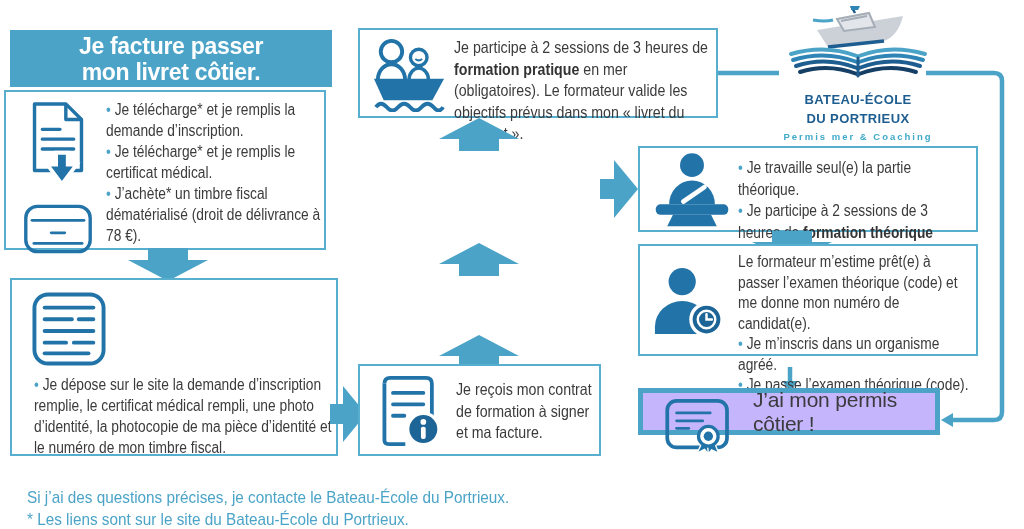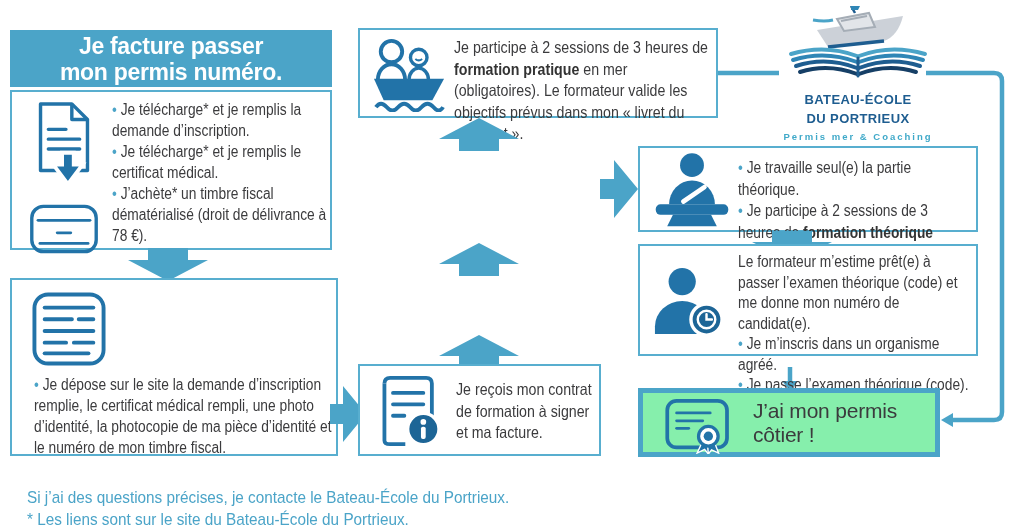--- a/index.html
+++ b/index.html
@@ -20,21 +20,21 @@
   .body-txt{font-size:16px;line-height:21px;color:var(--txt);}
   .b::before{content:"• ";color:var(--accent);}
   .bold{font-weight:bold;color:#333;}
 
   .header-box{position:absolute;left:10px;top:30px;width:322px;height:57px;background:var(--accent);
     display:flex;flex-direction:column;justify-content:center;align-items:center;}
   .header-box div{color:#fff;font-weight:bold;font-size:23px;line-height:26px;letter-spacing:-.3px;}
 
   .icon-col{position:absolute;display:flex;flex-direction:column;align-items:center;gap:14px;}
 
-  .final-box{position:absolute;left:638px;top:388px;width:302px;height:69px;background:#86efac;
+  .final-box{position:absolute;left:638px;top:388px;width:302px;height:47px;background:#c4b5fd;
     border:5px solid var(--accent);display:flex;align-items:center;}
   .final-label{font-size:21px;color:var(--txt);letter-spacing:-.2px;}
 
   .logo{position:absolute;left:775px;top:6px;width:166px;text-align:center;}
   .logo-name{color:var(--navy);font-weight:bold;font-size:13px;line-height:19px;letter-spacing:.4px;}
   .logo-tag{color:#3fa9c9;font-weight:bold;font-size:9.5px;letter-spacing:2px;margin-top:3px;}
 
   .footnote{color:var(--accent);font-size:17px;line-height:22px;}
 
   svg{display:block;}
@@ -50,24 +50,24 @@
       <path d="M718 73 H779"></path>
       <path d="M926 73 H994 Q1002 73 1002 81 V412 Q1002 420 994 420 H952"></path>
       <path d="M790 367 V382"></path>
     </g>
     <polygon points="953,413 953,427 941,420" fill="#4ba4c8"></polygon>
     <polygon points="782,381 798,381 790,391" fill="#4ba4c8"></polygon>
   </svg>
 
   <div class="header-box">
     <div>Je facture passer</div>
-    <div>mon permis numéro.</div>
-  </div>
-
-  <div class="box" style="left:10px;top:90px;width:322px;height:160px;padding-left:25px;">
+    <div>mon livret côtier.</div>
+  </div>
+
+  <div class="box" style="left:4px;top:90px;width:322px;height:160px;padding-left:25px;">
     <div class="icon-col" style="left:16px;top:8px;width:72px;">
       <span>
         <svg width="58" height="90" viewBox="0 0 58 92">
           <g stroke="#2273a8" stroke-width="3.5" fill="none" stroke-linejoin="round">
             <path d="M5 4 H37 L53 20 V72 H5 Z"></path>
             <path d="M37 4 V20 H53"></path>
             <path d="M13 30 H31 M13 40 H45 M13 50 H45" stroke-linecap="round"></path>
           </g>
           <path d="M27 54 V66 H18 L33 86 L48 66 H39 V54 Z" fill="#2273a8" stroke="#fff" stroke-width="4"></path>
         </svg>

